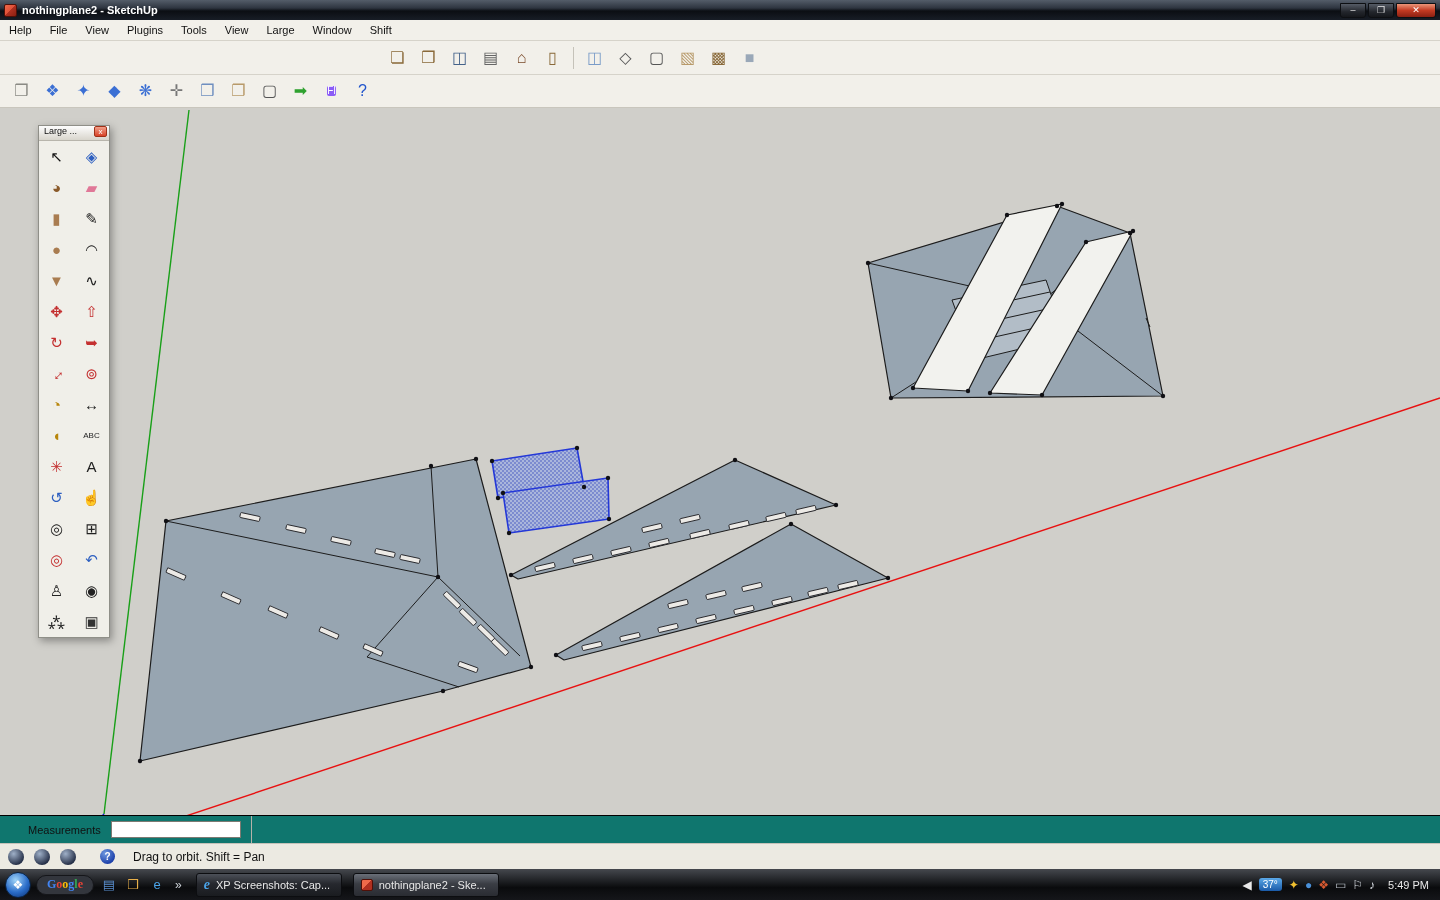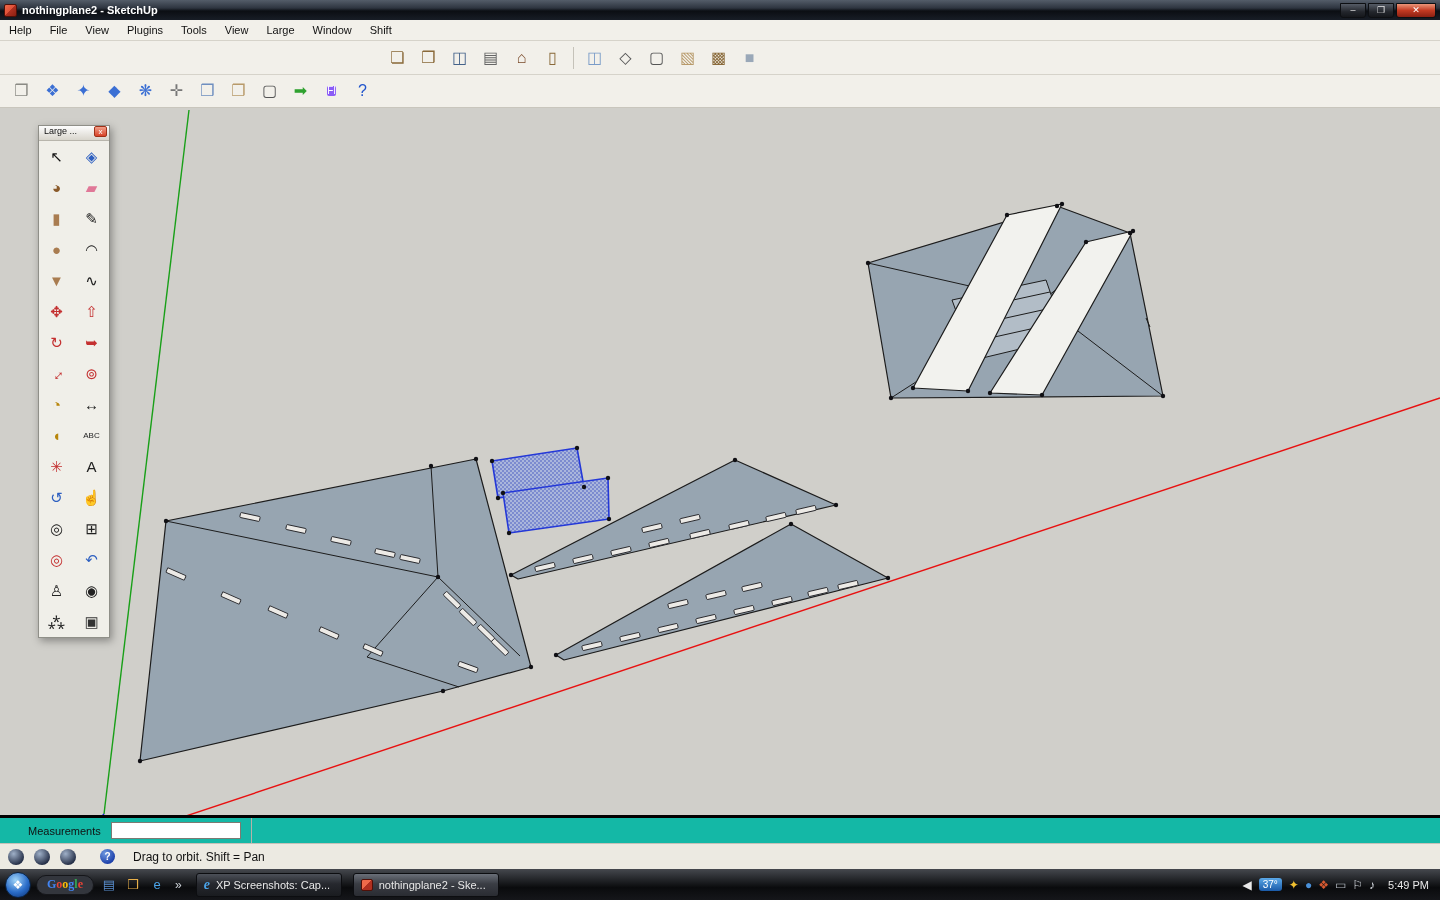--- a/index.html
+++ b/index.html
@@ -55,21 +55,21 @@
   .palette-header { height:15px; background:linear-gradient(#fdfdfd,#d8d5cc);
     display:flex; align-items:flex-start; font-size:9px; padding:0 2px 0 5px; border-bottom:1px solid #b8b5ac; }
   .palette-close { margin-left:auto; width:13px; height:11px; border-radius:2px; color:#fff;
     background:linear-gradient(#f2a08a,#d84328); border:1px solid #a03018;
     font-size:8px; line-height:9px; text-align:center; }
   .palette-grid { display:grid; grid-template-columns:1fr 1fr; }
   .tool { height:31px; display:flex; align-items:center; justify-content:center; cursor:default; }
   .tool-glyph { display:inline-block; font-size:15px; line-height:1; }
 
   
-  .measbar { height:28px; background:#14b8a6; border-top:3px solid #000000; display:flex; align-items:flex-start; }
+  .measbar { height:28px; background:#0f766e; border-top:1px solid #000000; display:flex; align-items:flex-start; }
   .meas-box { display:flex; align-items:center; height:100%; padding:0 10px 0 28px; border-right:1px solid #b5b2a9; }
   .meas-label { font-size:11px; }
   .meas-input { width:130px; height:17px; margin-left:10px; border:1px solid #7d7a72;
     background:#fff; font-size:11px; padding:0 3px; }
 
   
   .statusbar { height:26px; background:#eceae2; border-top:1px solid #c5c2b9;
     display:flex; align-items:center; padding-left:8px; gap:10px; font-size:12px; }
   .orb { width:16px; height:16px; border-radius:50%;
     background:radial-gradient(circle at 35% 30%, #9fb0c8, #222c44 75%); }

